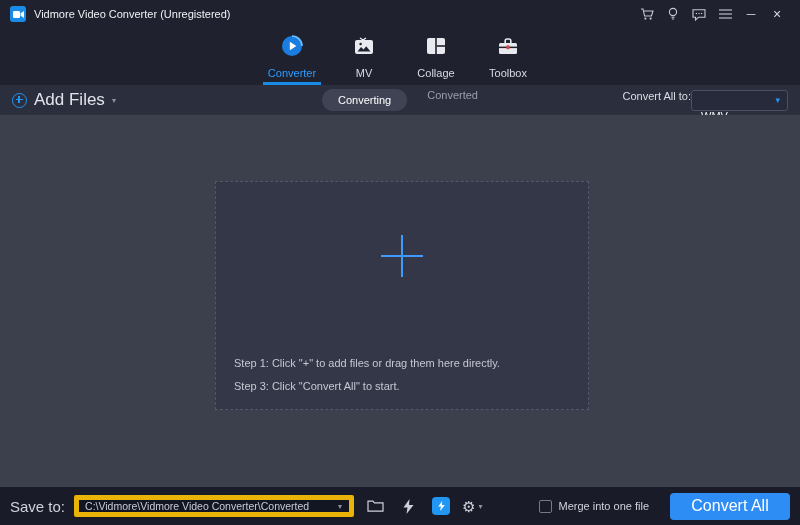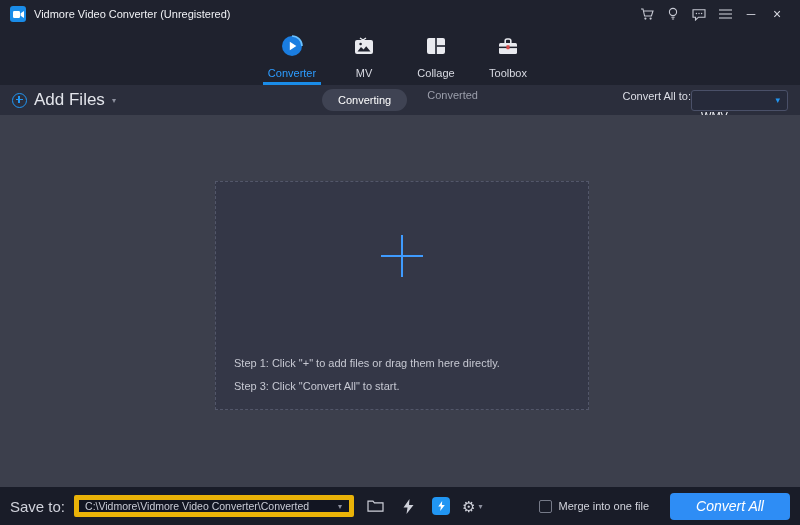--- a/index.html
+++ b/index.html
@@ -56,21 +56,21 @@
   .path-box { width:280px; height:22px; background:#121522; border:5px solid #eab308; border-radius:2px; display:flex; align-items:center; }
   .path-text { flex:1; font-size:10.5px; color:#c9cbd5; padding:0 6px; white-space:nowrap; overflow:hidden; }
   .path-caret { width:18px; text-align:center; color:#8d909e; font-size:8px; cursor:pointer; }
   .bb-icon { width:24px; height:24px; display:flex; align-items:center; justify-content:center; cursor:pointer; }
   .gpu-chip { width:18px; height:18px; border-radius:4px; background:#2196f3; display:flex; align-items:center; justify-content:center; }
   .gear-glyph { font-size:15px; color:#cfd1da; line-height:1; }
   .gear-wrap { display:flex; align-items:center; gap:3px; cursor:pointer; }
   .merge { margin-left:auto; display:flex; align-items:flex-start; gap:7px; cursor:pointer; }
   .checkbox { width:13px; height:13px; border:1px solid #767a88; border-radius:2px; background:transparent; }
   .merge-label { font-size:11px; color:#d0d2db; }
-  .convert-btn { width:120px; height:27px; background:#2e8df5; border:none; border-radius:4px; color:#fff; font-size:14px; display:flex; align-items:center; justify-content:center; margin-left:12px; cursor:pointer;font-style:italic; }
+  .convert-btn { width:120px; height:27px; background:#2e8df5; border:none; border-radius:4px; color:#fff; font-size:16px; display:flex; align-items:center; justify-content:center; margin-left:12px; cursor:pointer; }
 </style>
 </head>
 <body>
 
 <div class="window">
 
   <div class="titlebar">
     <div class="app-icon">
       <svg width="11" height="9" viewBox="0 0 11 9">
           <rect x="0" y="1" width="7" height="7" rx="1.2" fill="#ffffff"></rect>

